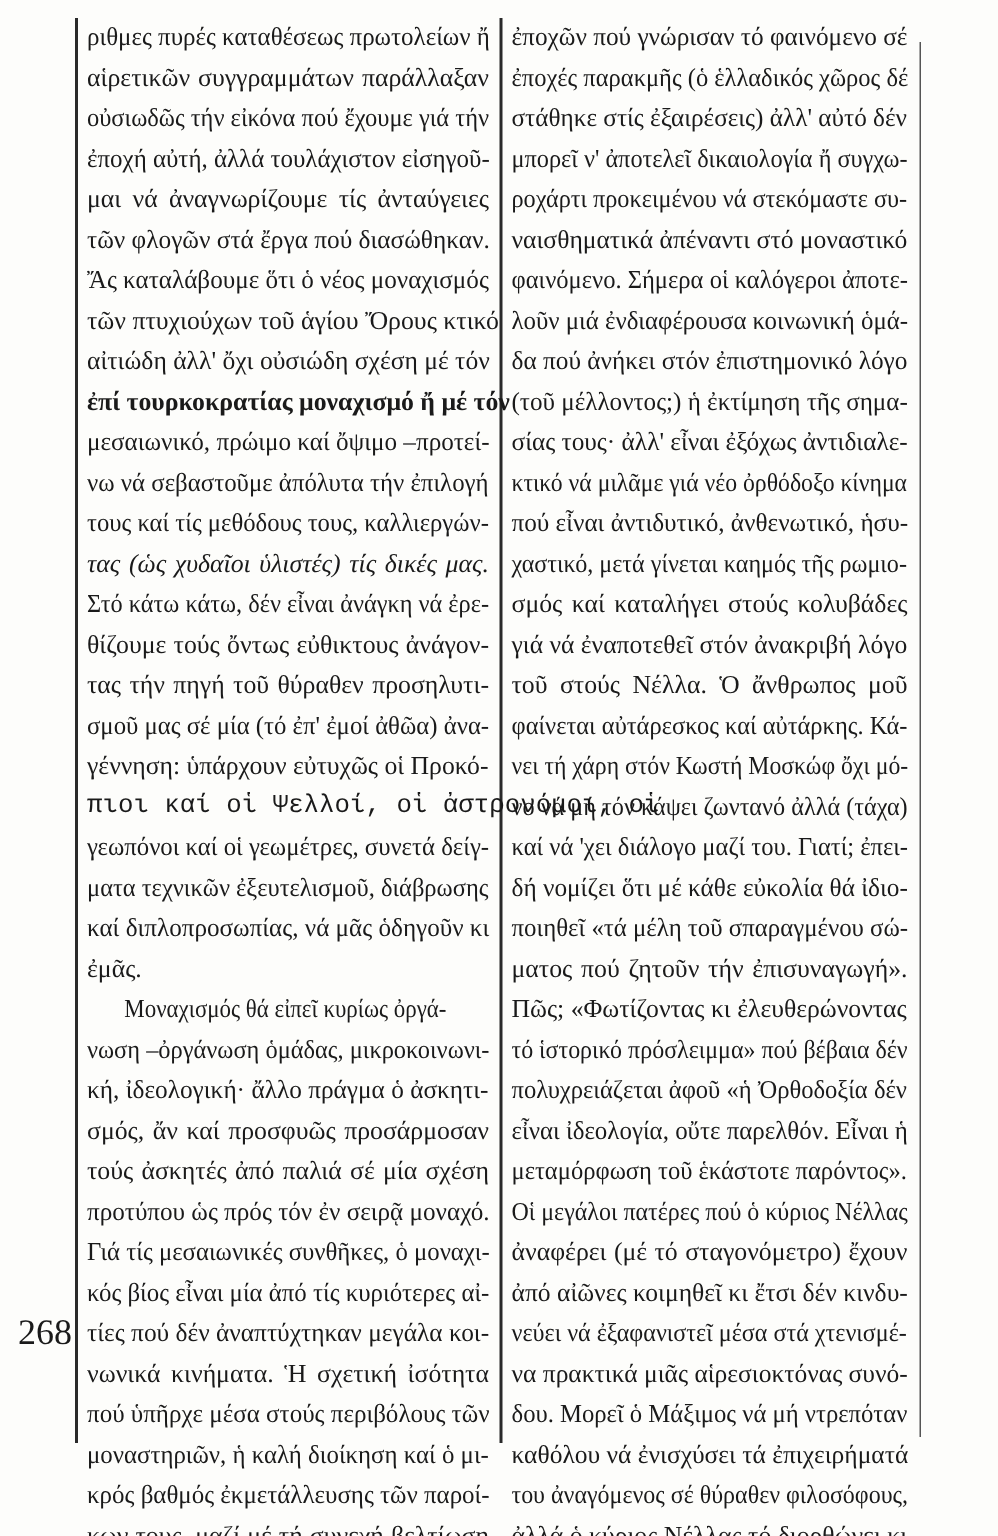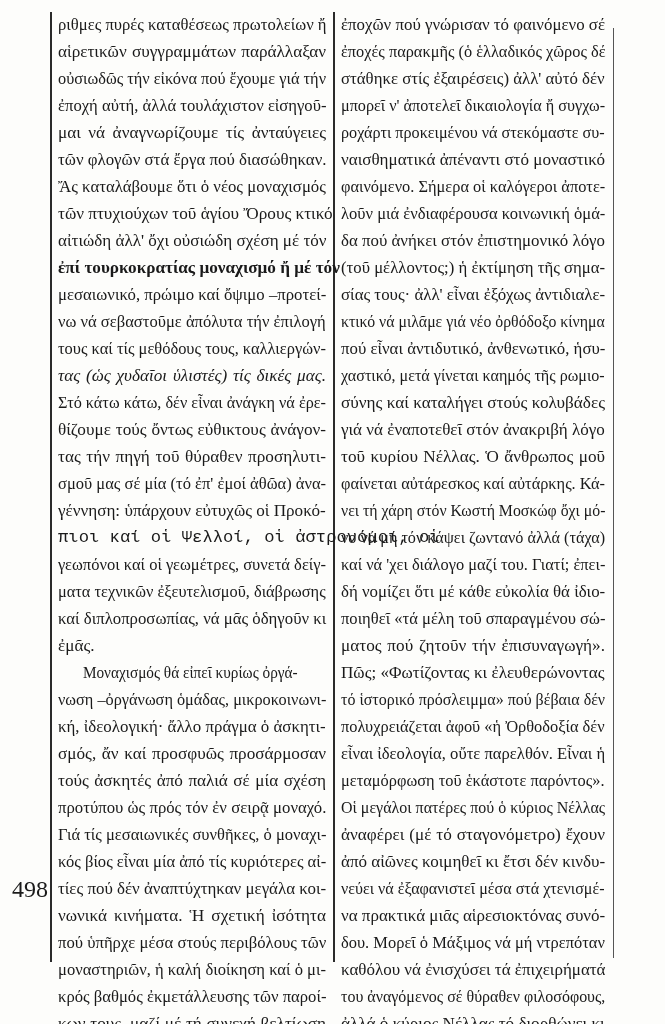--- a/index.html
+++ b/index.html
@@ -36,21 +36,21 @@
   }
 </style>
 </head>
 <body>
 
 <div class="page">
   <div class="rule left"></div>
   <div class="rule mid"></div>
   <div class="rule right"></div>
 
-  <div class="page-number">498</div>
+  <div class="page-number">268</div>
 
   <div class="column left" id="col-0">
       <span class="line" style="display: block; width: 277px; transform-origin: left center; transform: scaleX(0.968); text-align-last: left;">ριθμες πυρές καταθέσεως πρωτολείων ἤ</span>
       <span class="line" style="display: block; width: auto;">αἱρετικῶν συγγραμμάτων παράλλαξαν</span>
       <span class="line" style="display: block; width: 282px; transform-origin: left center; transform: scaleX(0.95); text-align-last: left;">οὐσιωδῶς τήν εἰκόνα πού ἔχουμε γιά τήν</span>
       <span class="line" style="display: block; width: 277px; transform-origin: left center; transform: scaleX(0.968); text-align-last: left;">ἐποχή αὐτή, ἀλλά τουλάχιστον εἰσηγοῦ-</span>
       <span class="line" style="display: block; width: auto;">μαι νά ἀναγνωρίζουμε τίς ἀνταύγειες</span>
       <span class="line last" style="display: block; width: 273px; transform-origin: left center; transform: scaleX(0.982); text-align-last: left;">τῶν φλογῶν στά ἔργα πού διασώθηκαν.</span>
       <span class="line" style="display: block; width: 275px; transform-origin: left center; transform: scaleX(0.975); text-align-last: left;">Ἄς καταλάβουμε ὅτι ὁ νέος μοναχισμός</span>
       <span class="line" style="display: block; width: auto;">τῶν πτυχιούχων τοῦ ἁγίου Ὄρους κτικό</span>
@@ -93,23 +93,23 @@
       <span class="line" style="display: block; width: 281px; transform-origin: left center; transform: scaleX(0.94); text-align-last: left;">ροχάρτι προκειμένου νά στεκόμαστε συ-</span>
       <span class="line" style="display: block; width: 266px; transform-origin: left center; transform: scaleX(0.992); text-align-last: left;">ναισθηματικά ἀπέναντι στό μοναστικό</span>
       <span class="line" style="display: block; width: 277px; transform-origin: left center; transform: scaleX(0.953); text-align-last: left;">φαινόμενο. Σήμερα οἱ καλόγεροι ἀποτε-</span>
       <span class="line" style="display: block; width: 274px; transform-origin: left center; transform: scaleX(0.964); text-align-last: left;">λοῦν μιά ἐνδιαφέρουσα κοινωνική ὁμά-</span>
       <span class="line" style="display: block; width: 269px; transform-origin: left center; transform: scaleX(0.981); text-align-last: left;">δα πού ἀνήκει στόν ἐπιστημονικό λόγο</span>
       <span class="line" style="display: block; width: 271px; transform-origin: left center; transform: scaleX(0.974); text-align-last: left;">(τοῦ μέλλοντος;) ἡ ἐκτίμηση τῆς σημα-</span>
       <span class="line" style="display: block; width: 269px; transform-origin: left center; transform: scaleX(0.981); text-align-last: left;">σίας τους· ἀλλ' εἶναι ἐξόχως ἀντιδιαλε-</span>
       <span class="line" style="display: block; width: 287px; transform-origin: left center; transform: scaleX(0.92); text-align-last: left;">κτικό νά μιλᾶμε γιά νέο ὀρθόδοξο κίνημα</span>
       <span class="line" style="display: block; width: 270px; transform-origin: left center; transform: scaleX(0.978); text-align-last: left;">πού εἶναι ἀντιδυτικό, ἀνθενωτικό, ἡσυ-</span>
       <span class="line" style="display: block; width: 282px; transform-origin: left center; transform: scaleX(0.936); text-align-last: left;">χαστικό, μετά γίνεται καημός τῆς ρωμιο-</span>
-      <span class="line" style="display: block; width: auto;">σύνης καί καταλήγει στούς κολυβάδες</span>
+      <span class="line" style="display: block; width: auto;">σμός καί καταλήγει στούς κολυβάδες</span>
       <span class="line" style="display: block; width: 266px; transform-origin: left center; transform: scaleX(0.992); text-align-last: left;">γιά νά ἐναποτεθεῖ στόν ἀνακριβή λόγο</span>
-      <span class="line" style="display: block; width: auto;">τοῦ κυρίου Νέλλας. Ὁ ἄνθρωπος μοῦ</span>
+      <span class="line" style="display: block; width: auto;">τοῦ στούς Νέλλα. Ὁ ἄνθρωπος μοῦ</span>
       <span class="line" style="display: block; width: 278px; transform-origin: left center; transform: scaleX(0.95); text-align-last: left;">φαίνεται αὐτάρεσκος καί αὐτάρκης. Κά-</span>
       <span class="line" style="display: block; width: 287px; transform-origin: left center; transform: scaleX(0.92); text-align-last: left;">νει τή χάρη στόν Κωστή Μοσκώφ ὄχι μό-</span>
       <span class="line" style="display: block; width: 281px; transform-origin: left center; transform: scaleX(0.94); text-align-last: left;">νο νά μή τόν κάψει ζωντανό ἀλλά (τάχα)</span>
       <span class="line" style="display: block; width: 277px; transform-origin: left center; transform: scaleX(0.953); text-align-last: left;">καί νά 'χει διάλογο μαζί του. Γιατί; ἐπει-</span>
       <span class="line" style="display: block; width: 269px; transform-origin: left center; transform: scaleX(0.981); text-align-last: left;">δή νομίζει ὅτι μέ κάθε εὐκολία θά ἰδιο-</span>
       <span class="line" style="display: block; width: 274px; transform-origin: left center; transform: scaleX(0.964); text-align-last: left;">ποιηθεῖ «τά μέλη τοῦ σπαραγμένου σώ-</span>
       <span class="line" style="display: block; width: auto;">ματος πού ζητοῦν τήν ἐπισυναγωγή».</span>
       <span class="line" style="display: block; width: 265px; transform-origin: left center; transform: scaleX(0.996); text-align-last: left;">Πῶς; «Φωτίζοντας κι ἐλευθερώνοντας</span>
       <span class="line" style="display: block; width: 284px; transform-origin: left center; transform: scaleX(0.93); text-align-last: left;">τό ἱστορικό πρόσλειμμα» πού βέβαια δέν</span>
       <span class="line" style="display: block; width: 277px; transform-origin: left center; transform: scaleX(0.953); text-align-last: left;">πολυχρειάζεται ἀφοῦ «ἡ Ὀρθοδοξία δέν</span>

